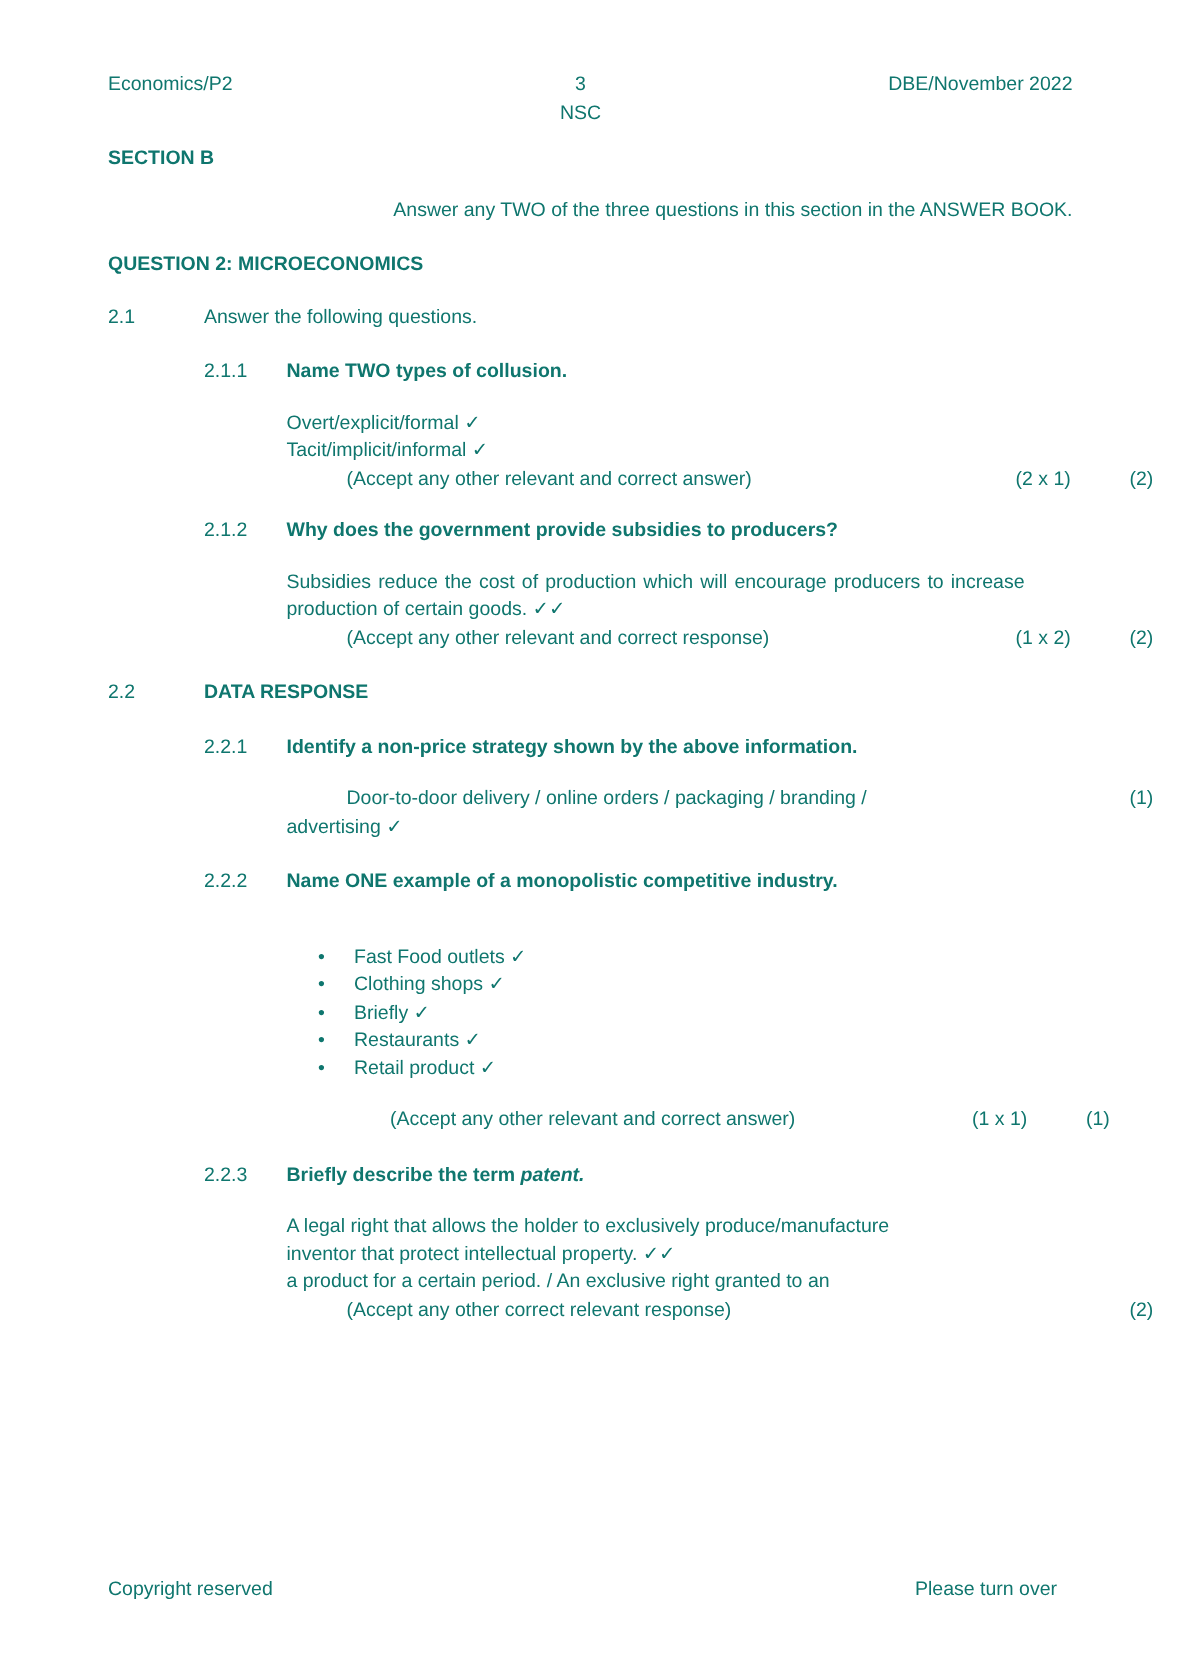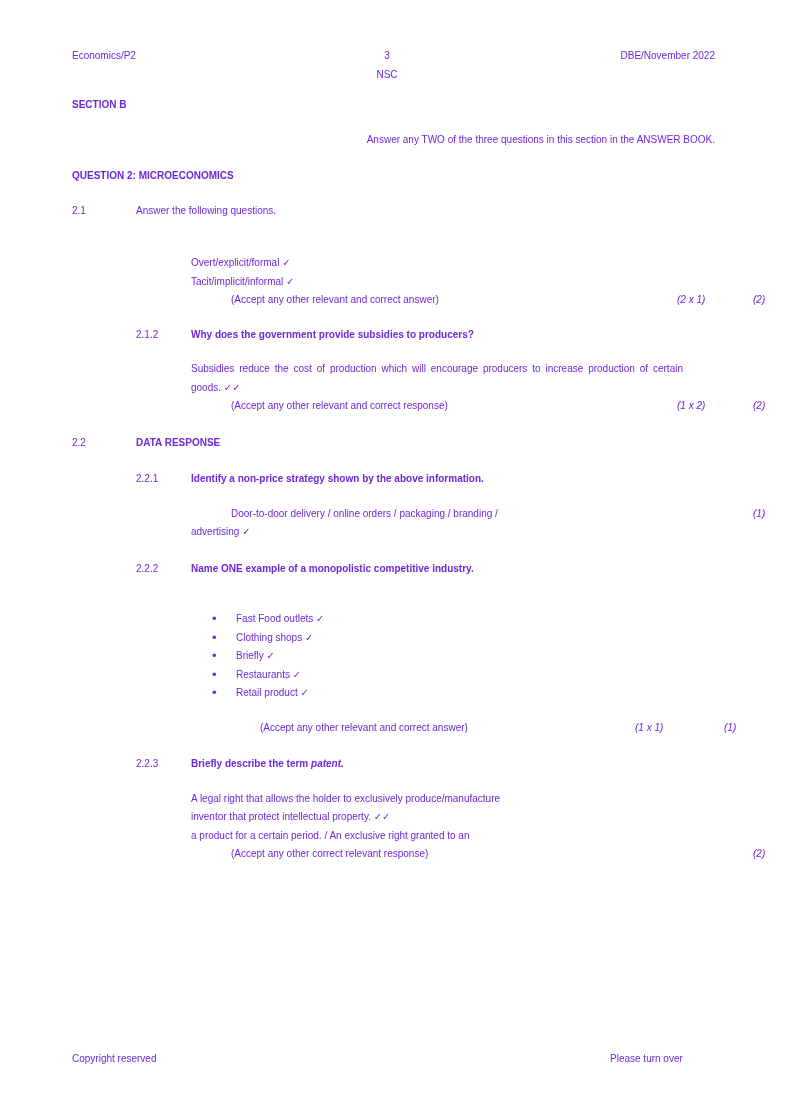--- a/index.html
+++ b/index.html
@@ -5,23 +5,23 @@
   html, body {
     margin: 0;
     padding: 0;
     background: #ffffff;
   }
   .page {
     position: relative;
     width: 787px;
     height: 1113px;
     background: #ffffff;
-    color: #6d28d9;
+    color: #0f766e;
     font-family: "Liberation Sans", sans-serif;
-    font-size: 10px;
+    font-size: 13px;
     line-height: 18.5px;
     overflow: hidden;
     box-sizing: border-box;
   }
 
   
   .doc-header {
     position: absolute;
     top: 47px;
     left: 72px;
@@ -94,21 +94,20 @@
   .answer.justify {
     text-align: justify;
     text-align-last: left;
     width: 492px;             
   }
 
   
   .marks {
     position: absolute;
     white-space: nowrap;
-    font-style: italic;
   }
   .mk-calc {                  
     left: 446px;              
   }
   .mk-total {                 
     left: 522px;              
   }
   .mk-line { position: relative; margin-left: 40px; }
 
   
@@ -179,20 +178,24 @@
 
     <div class="section-heading">QUESTION 2:  MICROECONOMICS</div>
     <div class="gap-16"></div>
 
     <div class="qrow">
       <span class="num">2.1</span>
       <span>Answer the following questions.</span>
     </div>
     <div class="gap-18"></div>
 
+    <div class="qrow lvl2">
+      <span class="num">2.1.1</span>
+      <span class="bold">Name TWO types of collusion.</span>
+    </div>
     <div class="gap-16"></div>
 
     <div class="qrow lvl2">
       <div class="answer">
         <div>Overt/explicit/formal ✓</div>
         <div>Tacit/implicit/informal ✓</div>
         <div class="mk-line">
           <span>(Accept any other relevant and correct answer)</span>
           <span class="marks mk-calc">(2 x 1)</span>
           <span class="marks mk-total">(2)</span>
@@ -252,21 +255,21 @@
       <div class="answer">
         <ul class="bullets">
           <li>Fast Food outlets ✓</li>
           <li>Clothing shops ✓</li>
           <li>Briefly ✓</li>
           <li>Restaurants ✓</li>
           <li>Retail product ✓</li>
         </ul>
         <div class="bullet-trailer mk-line">
           <span>(Accept any other relevant and correct answer)</span>
-          <span class="marks mk-calc" style="left:404px">(1 x 1)</span>
+          <span class="marks mk-calc" style="left:417px">(1 x 1)</span>
           <span class="marks mk-total" style="left:493px">(1)</span>
         </div>
       </div>
     </div>
     <div class="gap-18"></div>
 
     <div class="qrow lvl2">
       <span class="num">2.2.3</span>
       <span class="bold"><span>Briefly describe the term </span><span class="ital">patent.</span></span>
     </div>

